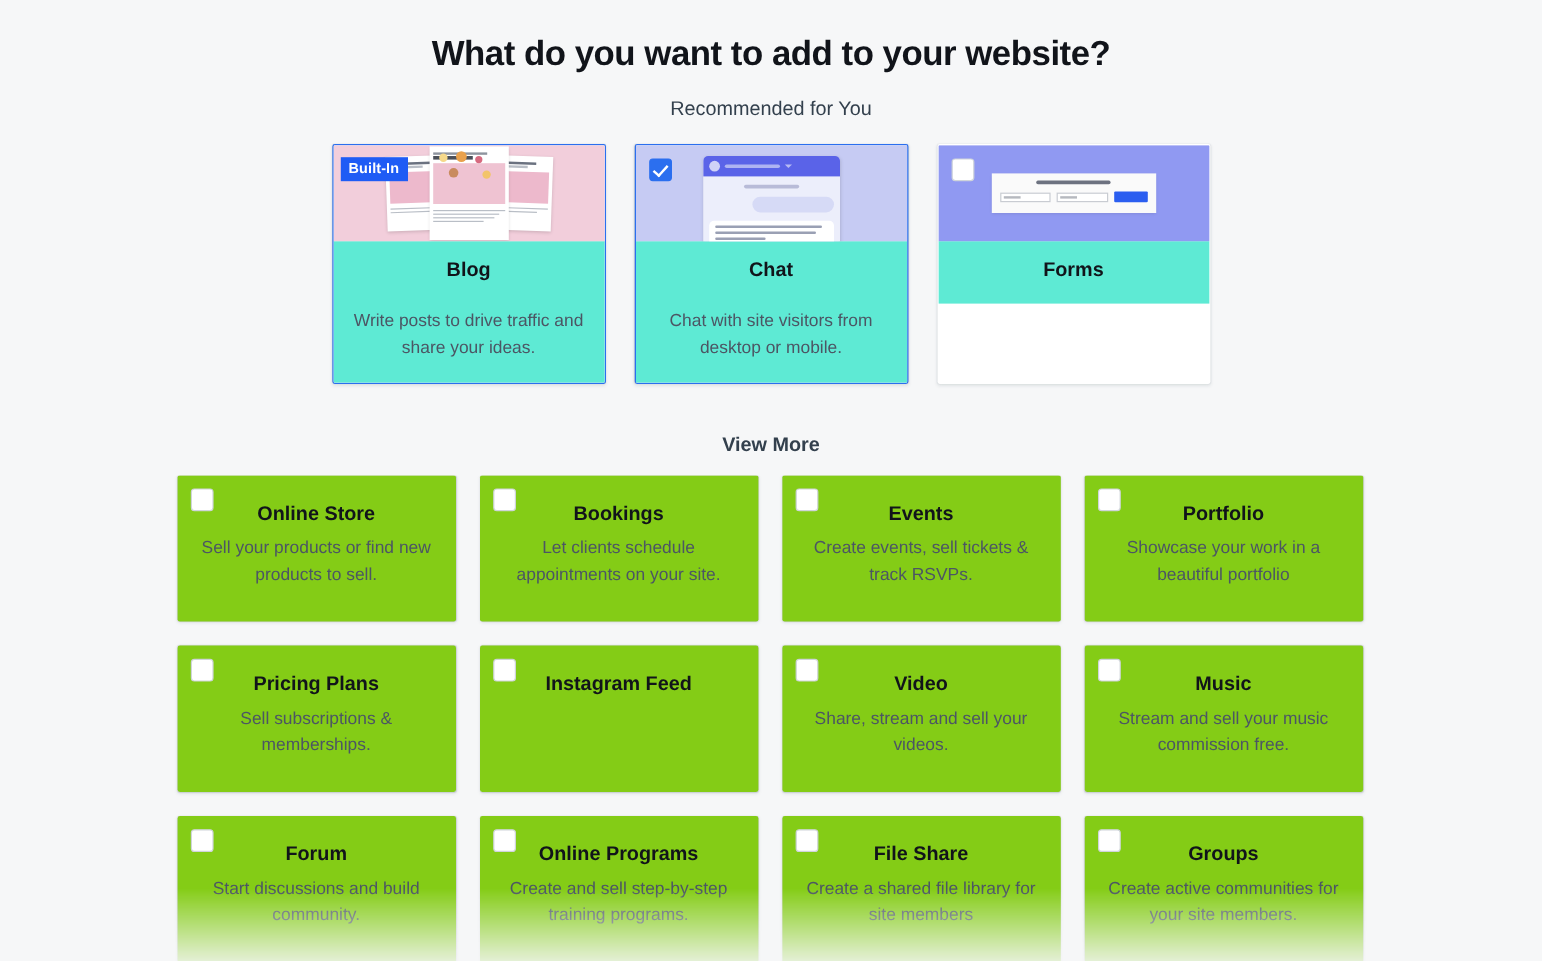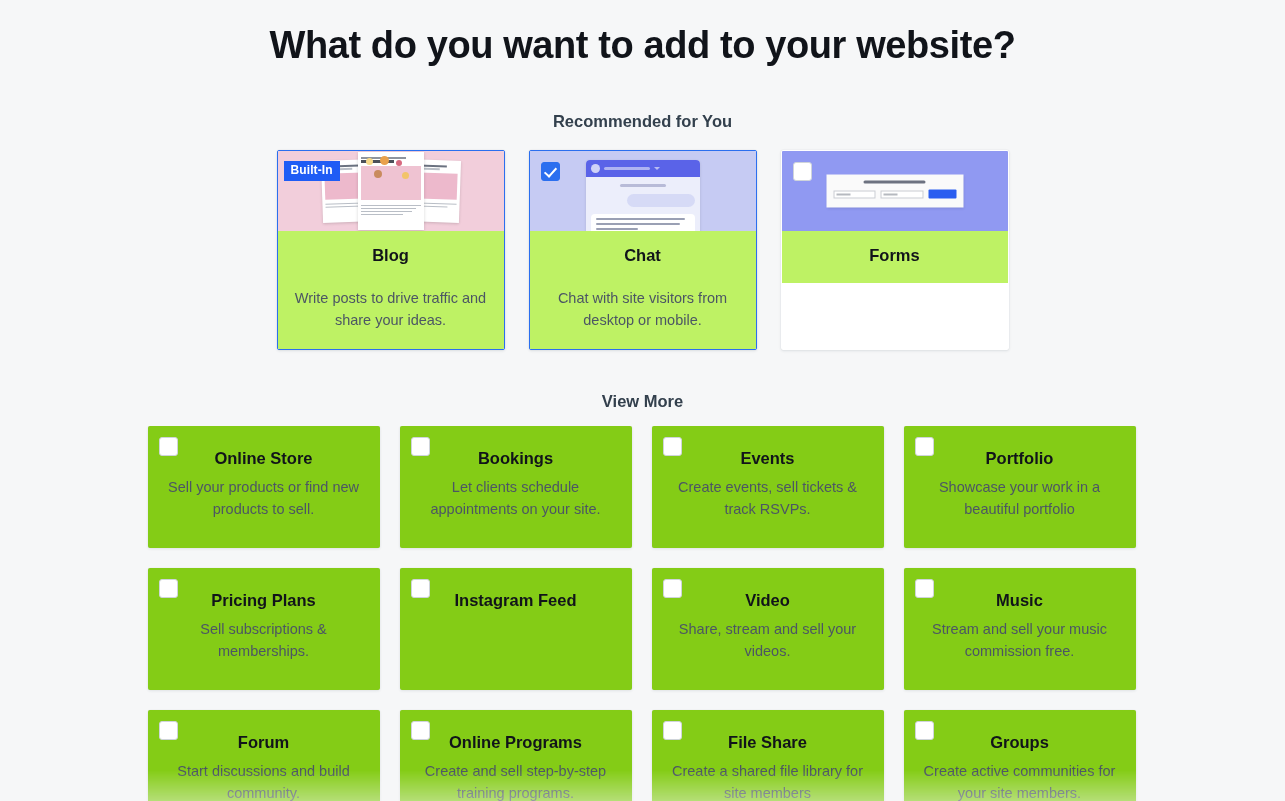--- a/index.html
+++ b/index.html
@@ -13,36 +13,36 @@
   }
   .page {
     width: 1285px; height: 801px;
     position: relative;
     background: #f6f7f8;
   }
 
   
   .page-title {
     text-align: center;
-    font-size: 38px;
+    font-size: 29px;
     font-weight: 700;
     color: #11141a;
     letter-spacing: -0.4px;
     margin: 0;
     padding-top: 26px;
     line-height: 38px;
   }
   .section-label {
     text-align: center;
     font-size: 16.5px;
     color: #33404d;
     font-weight: 400;
     line-height: 22px;
   }
-  .section-label.recommended { margin-top: 46px; font-weight: bold; }
+  .section-label.recommended { margin-top: 16px; }
   .section-label.viewmore    { margin-top: 0; font-weight: bold; }
 
   
   .rec-row {
     margin-top: 18px;
     display: flex;
     justify-content: center;
     gap: 24px;
   }
   .rec-card {
@@ -57,21 +57,21 @@
     flex-direction: column;
   }
   .rec-card.selected { border: 1px solid #2b6fef; }
 
   .rec-media {
     height: 80px;
     position: relative;
     overflow: hidden;
   }
   .rec-body {
-    background: #bef264;
+    background: #5eead4;
     padding: 14px 14px 18px 14px;
     text-align: center;
   }
   .rec-name {
     font-size: 16.5px;
     font-weight: 700;
     color: #11141a;
     line-height: 20px;
   }
   .rec-desc {

